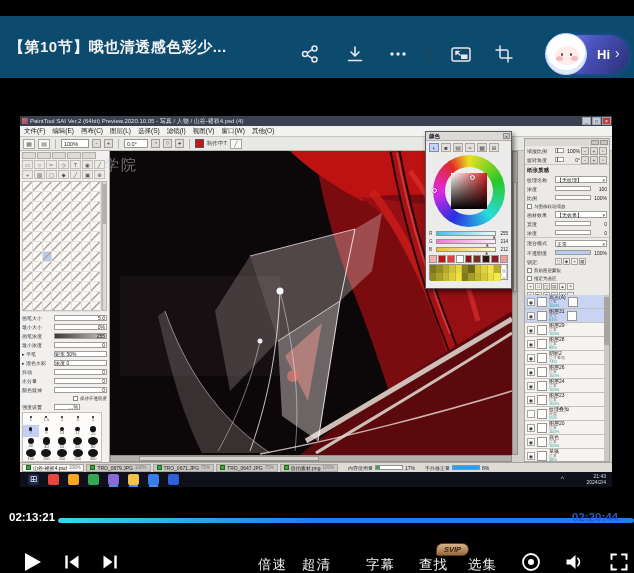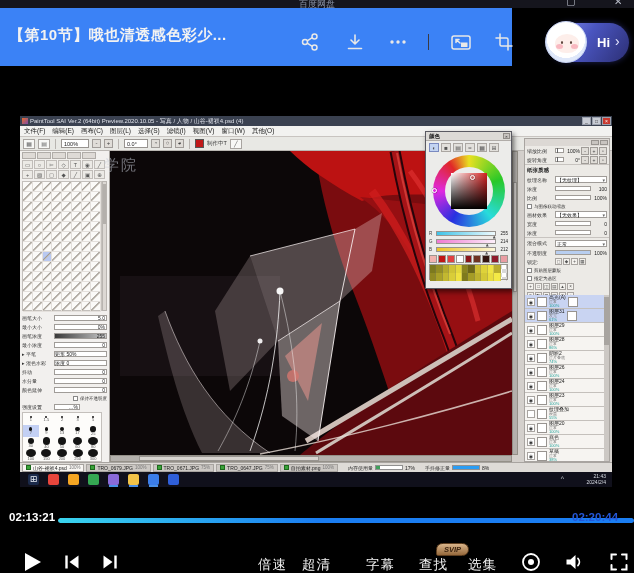--- a/index.html
+++ b/index.html
@@ -5,21 +5,21 @@
 *{box-sizing:border-box;margin:0;padding:0}
 html,body{margin:0;background:#000}
 #stage{position:relative;width:634px;height:573px;background:#000;overflow:hidden;
   font-family:"Liberation Sans","DejaVu Sans",sans-serif;color:#fff}
 .abs{position:absolute}
 
 #titlebar{left:0;top:0;width:634px;height:8px;background:#15151d;overflow:hidden;z-index:30}
 #titlebar .app-title{position:absolute;left:0;right:0;top:-2px;text-align:center;font-size:9px;color:#8a93a6}
 #titlebar .winbtn{position:absolute;top:-4px;font-size:10px;color:#b8bcc8}
 
-#header{left:0;top:4px;width:512px;height:62px;background:#3b82f6;z-index:20}
+#header{left:0;top:16px;width:634px;height:62px;background:#0c4a6e;z-index:20}
 #video-title{position:absolute;left:9px;top:22px;font-size:15px;font-weight:bold;color:#f2f2f2;letter-spacing:.5px}
 .hicon{position:absolute;top:28px;width:20px;height:20px}
 .hicon svg{width:100%;height:100%}
 #hdr-divider{position:absolute;left:428px;top:30px;width:1px;height:16px;background:#3a3a42}
 #hi-pill{position:absolute;left:549px;top:19px;width:80px;height:39px;border-radius:20px;
   background:linear-gradient(125deg,#8a93f2 0%,#4a55c0 45%,#2c2f74 100%);box-shadow:0 0 6px rgba(90,100,240,.35)}
 #hi-avatar{position:absolute;left:545px;top:17px;width:42px;height:42px;border-radius:50%;
   background:radial-gradient(circle at 50% 42%,#ffffff 0 62%,#dfe8fa 63% 100%);border:1px solid #c8d4f4;overflow:hidden}
 #hi-avatar .face{position:absolute;left:9px;top:12px;width:24px;height:19px;border-radius:50% 50% 46% 46%;background:#fdeeea}
 #hi-avatar .cheek{position:absolute;width:7px;height:5px;border-radius:50%;background:#f8b8c0;top:22px}
@@ -168,25 +168,20 @@
 .ctl-icon svg{width:100%;height:100%}
 #svip-badge{position:absolute;left:436px;top:38px;width:33px;height:13px;border-radius:7px 7px 7px 2px;
   background:linear-gradient(180deg,#d8b48a,#96693c);border:1px solid #5f3f20;
   font-size:7.5px;font-weight:bold;font-style:italic;color:#3c2410;text-align:center;line-height:12px}
 </style>
 </head>
 <body>
 
 <div id="stage">
 
-  <div class="abs" id="titlebar">
-    <div class="app-title">百度网盘</div>
-    <span class="winbtn" style="left:566px">▢</span>
-    <span class="winbtn" style="left:614px">✕</span>
-  </div>
 
   <div class="abs" id="header">
     <div id="video-title">【第10节】哦也清透感色彩少...</div>
 
     <div class="hicon" style="left:300px">
       <svg viewBox="0 0 20 20" fill="none" stroke="#e8e8e8" stroke-width="1.5">
         <circle cx="14.5" cy="4.5" r="2.5"></circle>
           <circle cx="5" cy="10" r="2.5"></circle>
           <circle cx="14.5" cy="15.5" r="2.5"></circle>
         <path d="M7.3 8.8 L12.2 5.7 M7.3 11.2 L12.2 14.3"></path>

